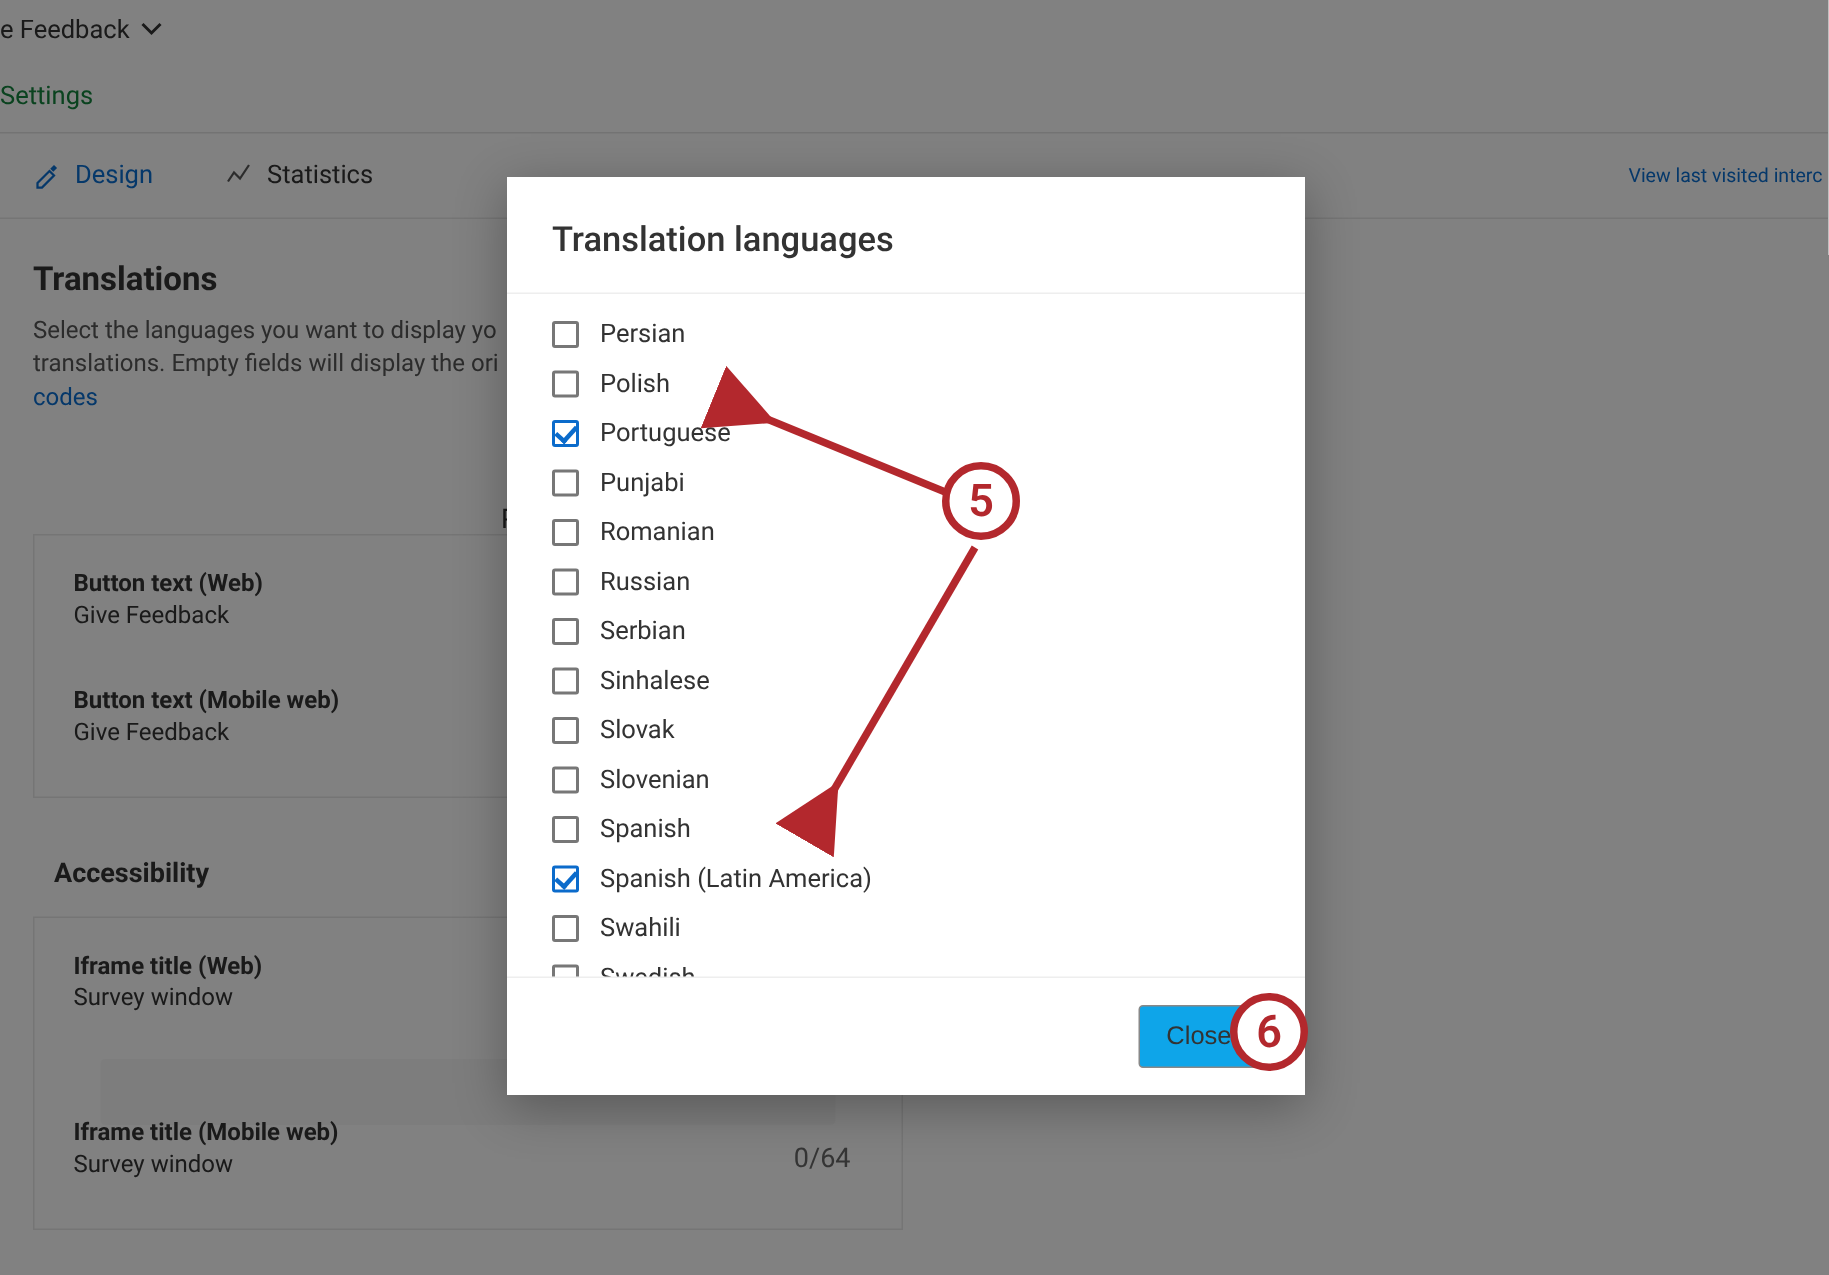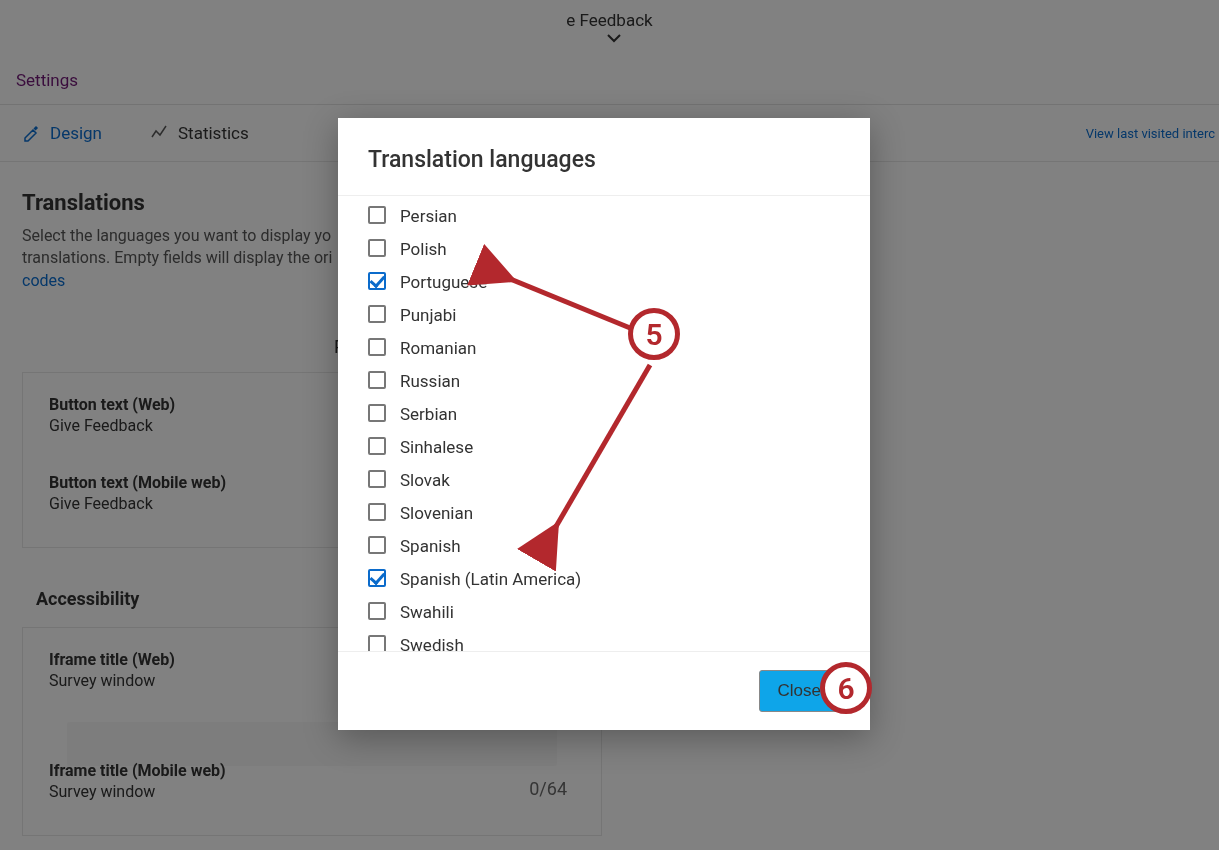--- a/index.html
+++ b/index.html
@@ -1,20 +1,20 @@
 <!DOCTYPE html>
 <html><head>
 <meta charset="utf-8">
 <style>
   * { box-sizing: border-box; margin: 0; padding: 0; }
   html, body { width: 1219px; height: 850px; overflow: hidden; font-family: -apple-system, BlinkMacSystemFont, "Segoe UI", Roboto, sans-serif; background: #f7f7f7; color: #333; }
   .bg { width: 1219px; height: 850px; position: relative; }
-  .breadcrumb-bar { display: flex; align-items: center; padding: 10px 0 10px 0; font-size: 17px; color: #333; flex-direction: column; }
+  .breadcrumb-bar { display: flex; align-items: center; padding: 10px 0 10px 0; font-size: 17px; color: #333; }
   .breadcrumb-bar .chev { margin-left: 8px; font-size: 14px; }
-  .settings-bar { padding: 14px 0 14px 16px; font-size: 17px; color: #701a75; border-bottom: 1px solid #ddd; }
+  .settings-bar { padding: 14px 0 14px 0; font-size: 17px; color: #15803d; border-bottom: 1px solid #ddd; }
   .tabs-bar { display: flex; align-items: center; padding: 18px 4px 18px 22px; border-bottom: 1px solid #e1e1e1; }
   .tab { display: flex; align-items: center; margin-right: 48px; font-size: 17px; cursor: pointer; }
   .tab.active { color: #0b6bcb; }
   .tab .tab-icon { margin-right: 10px; width: 18px; height: 18px; display: inline-flex; align-items: center; justify-content: center; }
   .right-link { margin-left: auto; color: #0b6bcb; font-size: 13px; margin-right: 0; white-space: nowrap; }
   .main { padding: 28px 22px 0 22px; width: 900px; }
   .section-title { font-size: 22px; font-weight: 700; margin-bottom: 10px; }
   .section-desc { color: #555; font-size: 16px; line-height: 1.4; max-width: 560px; }
   .section-desc .link { color: #0b6bcb; }
   .input-stub { margin-top: 50px; border: 1px solid #e1e1e1; padding: 22px 26px; width: 580px; }
@@ -26,21 +26,21 @@
   .textarea-stub { background: #f0f0f0; border-radius: 3px; height: 44px; margin: 0 18px; }
   .p-placeholder { position: absolute; left: 334px; top: 336px; font-size: 18px; color: #333; }
 
   
   .overlay { position: absolute; inset: 0; background: rgba(0,0,0,0.48); }
 
   
   .dialog { position: absolute; left: 338px; top: 118px; width: 532px; height: 612px; background: #fff; border-radius: 0; box-shadow: 0 8px 32px rgba(0,0,0,0.3); display: flex; flex-direction: column; }
   .dialog-title { padding: 28px 30px 22px 30px; font-size: 23px; font-weight: 500; color: #333; border-bottom: 1px solid #eee; }
   .dialog-body { flex: 1; overflow: hidden; padding: 10px 30px 4px 30px; border-bottom: 1px solid #eee; }
-  .lang-row { display: flex; height: 33px; }
+  .lang-row { display: flex; align-items: center; height: 33px; }
   .chk { width: 18px; height: 18px; border: 2px solid #777; border-radius: 2px; margin-right: 14px; position: relative; flex: 0 0 18px; cursor: pointer; }
   .chk.checked { border-color: #0b6bcb; }
   .chk.checked::after { content: ""; position: absolute; left: 3px; top: -1px; width: 6px; height: 11px; border: solid #0b6bcb; border-width: 0 3px 3px 0; transform: rotate(42deg); }
   .lang-label { font-size: 17px; color: #333; cursor: pointer; }
   .lang-row.cut { height: 22px; overflow: hidden; align-items: flex-start; }
   .lang-row.cut .chk { height: 12px; border-bottom: 0; }
   .lang-row.cut .lang-label { line-height: 12px; position: relative; top: -3px; }
   .dialog-footer { padding: 18px 30px; display: flex; justify-content: flex-end; }
   .btn-close { border: 1px solid #888; background: #0ea5e9; padding: 10px 18px; font-size: 17px; border-radius: 3px; cursor: pointer; color: #333; }
 

